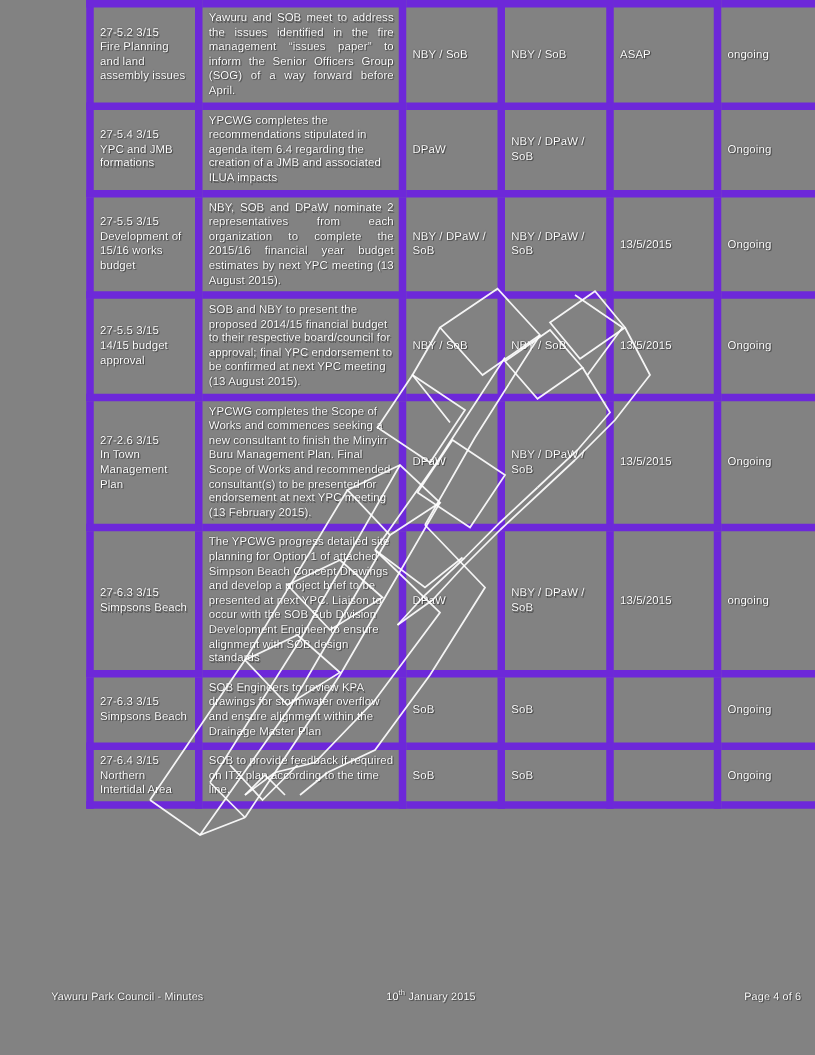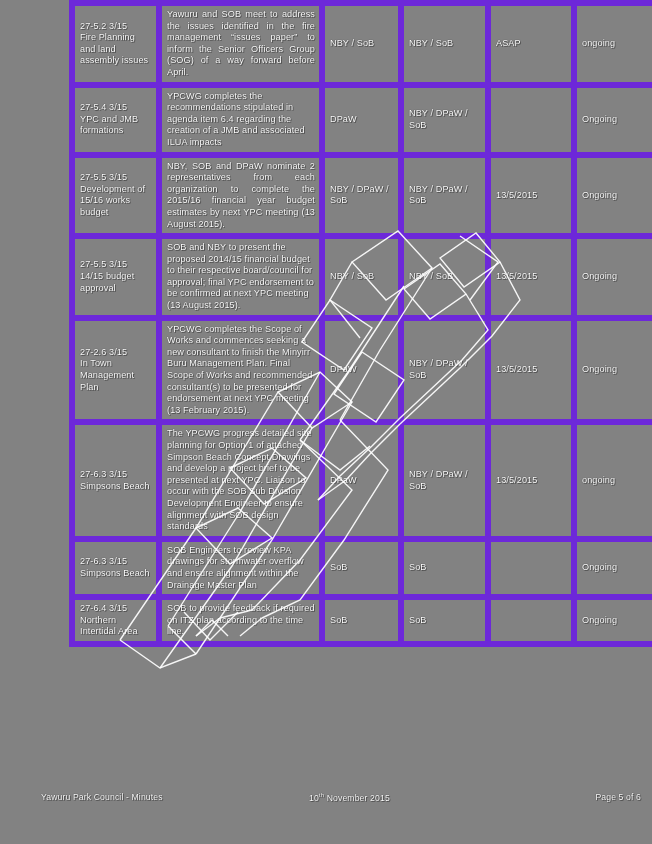--- a/index.html
+++ b/index.html
@@ -217,17 +217,17 @@
       <polyline points="430,390 400,418 372,446"></polyline>
       <polyline points="460,368 430,396 400,424"></polyline>
       <polyline points="372,446 340,476 318,500"></polyline>
       <polyline points="400,424 370,454 346,480"></polyline>
       <polyline points="318,500 346,480"></polyline>
     </g>
   </svg>
 
   <div id="footer">
     <span>Yawuru Park Council - Minutes</span>
-    <span class="center"><span>10</span><sup>th</sup><span> November 2015</span></span>
-    <span>Page 5 of 6</span>
+    <span class="center"><span>10</span><sup>th</sup><span> January 2015</span></span>
+    <span>Page 4 of 6</span>
   </div>
 
 </div>
 
 </body></html>

